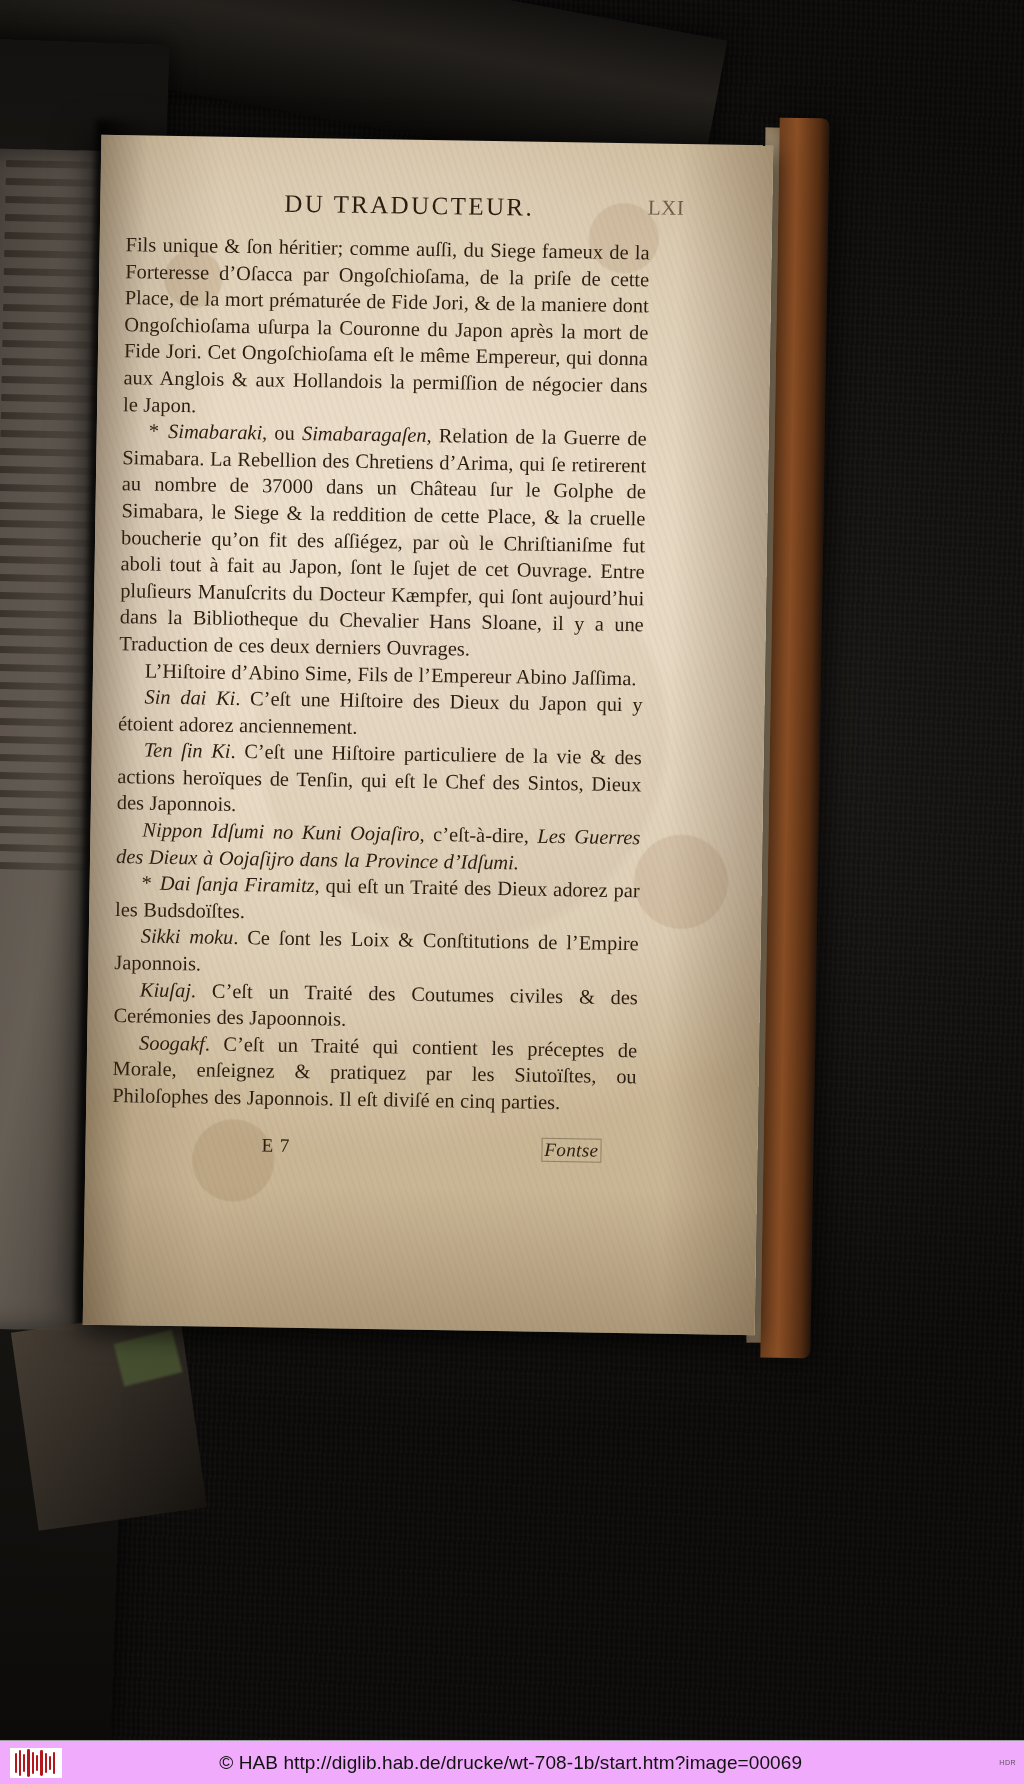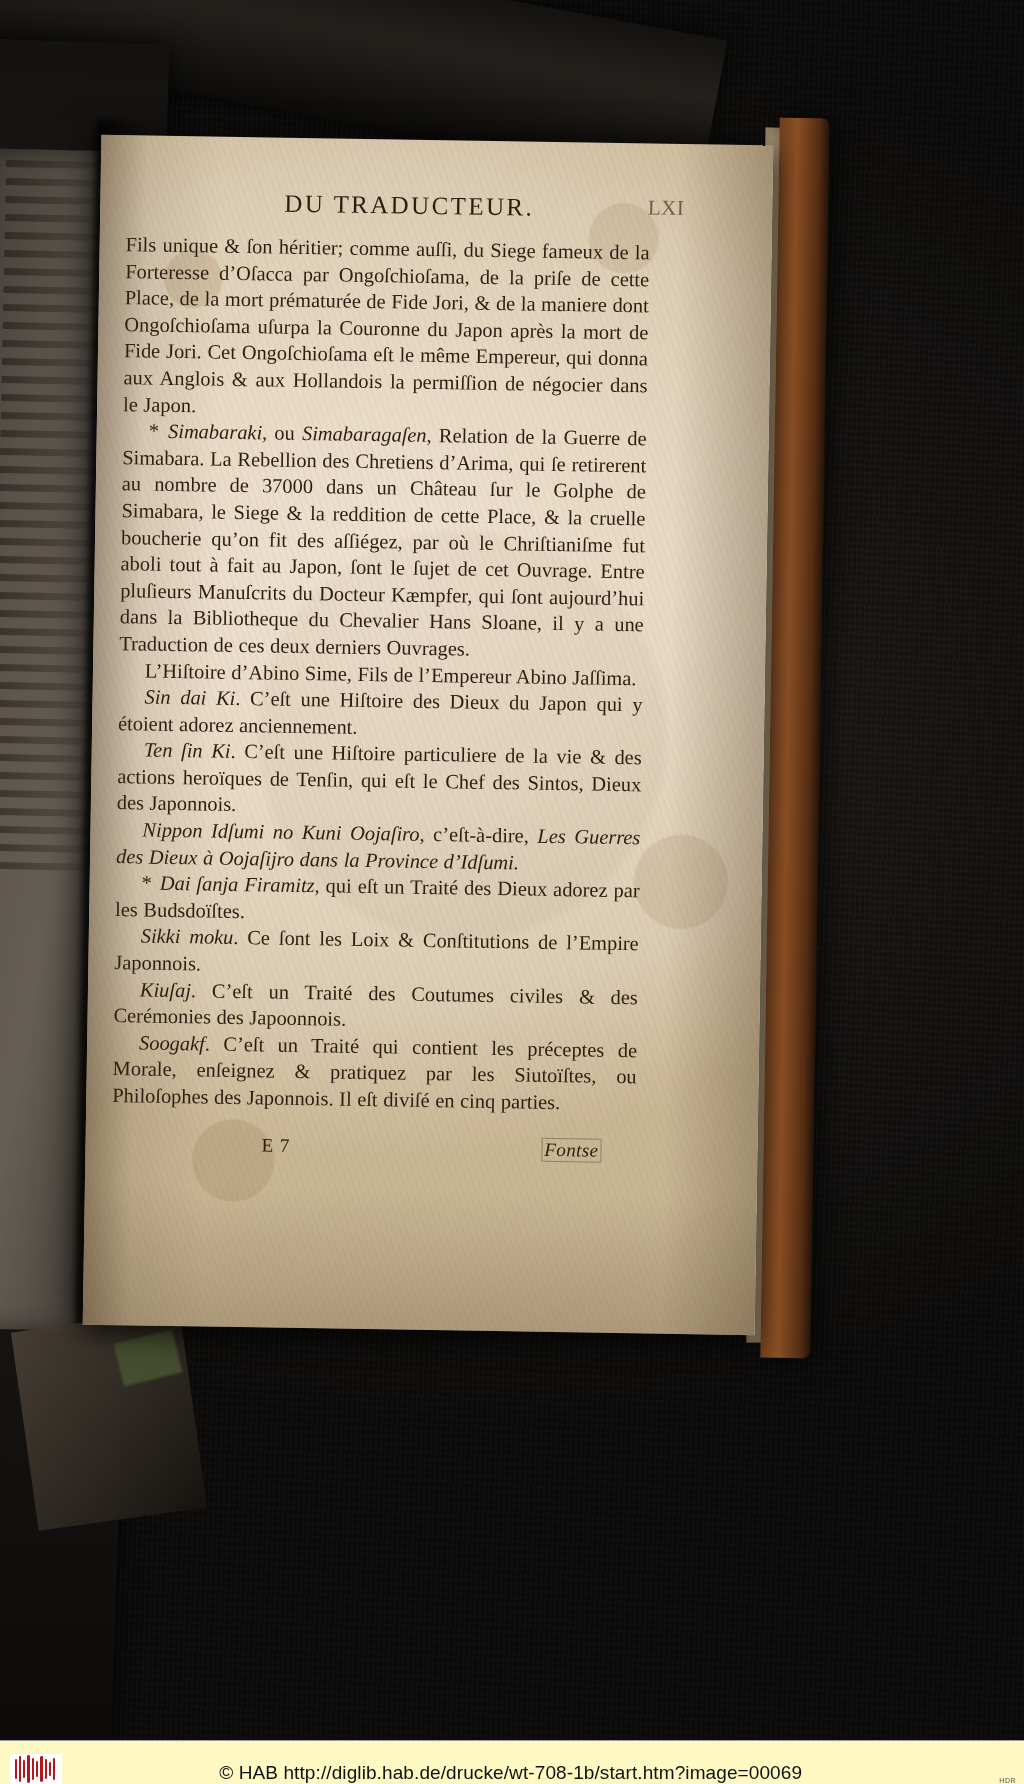--- a/index.html
+++ b/index.html
@@ -199,24 +199,24 @@
     transform: rotate(-14deg);
     opacity: .75;
     filter: blur(1px);
   }
 
   
   #footer {
     position: absolute;
     left: 0; top: 1740px;
     width: 1024px; height: 44px;
-    background: #fef9c3;
+    background: #f0abfc;
     border-top: 1px solid #9a9a9a;
     display: flex;
-    align-items: flex-end;
+    align-items: center;
   }
   #footer .hab-logo {
     width: 52px; height: 30px;
     margin-left: 10px;
     flex: none;
     display: flex; align-items: center; justify-content: center;
     background: #ffffff;
   }
   #footer .hab-logo svg { display: block; }
   #footer .credit {

